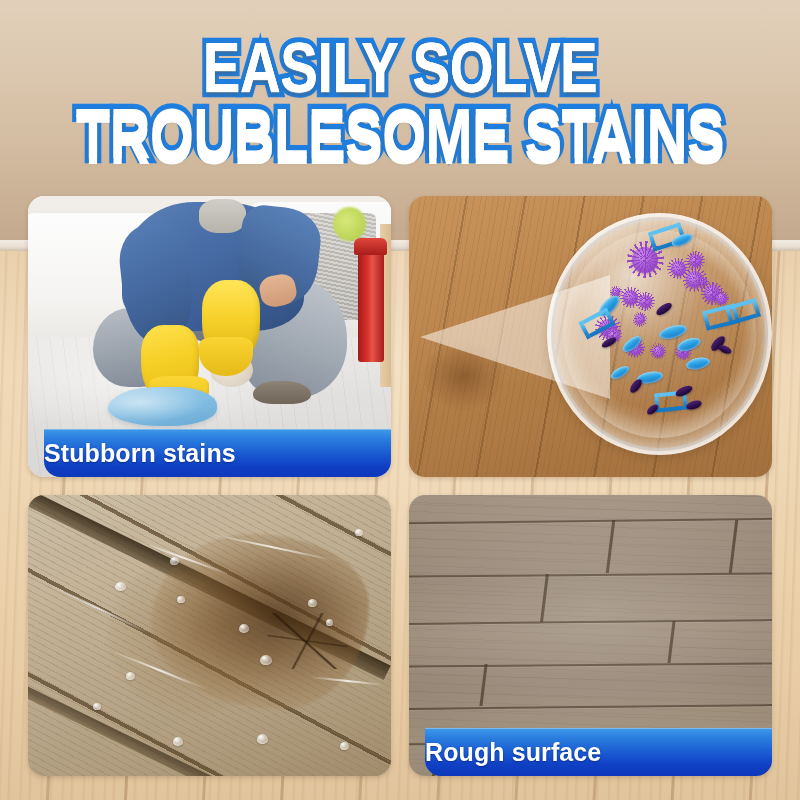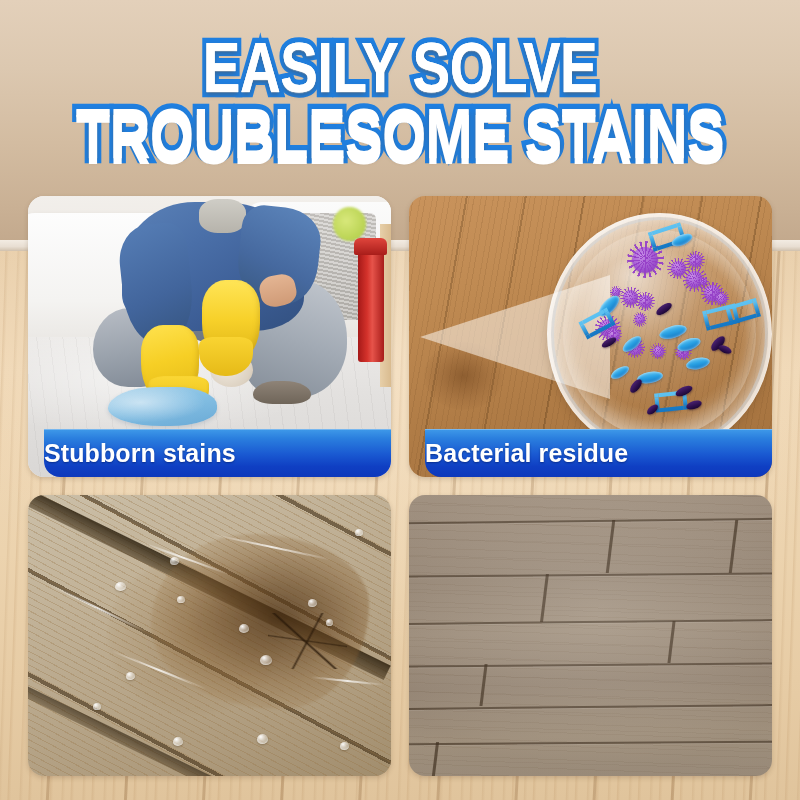--- a/index.html
+++ b/index.html
@@ -594,23 +594,20 @@
           <div class="baci" style="left:72%; top:52%; width:18px; height:9px; transform:rotate(-48deg);"></div>
           <div class="baci" style="left:76%; top:55%; width:14px; height:7px; transform:rotate(24deg);"></div>
           <div class="baci" style="left:36%; top:70%; width:16px; height:8px; transform:rotate(-52deg);"></div>
           <div class="baci" style="left:57%; top:72%; width:18px; height:8px; transform:rotate(-24deg);"></div>
           <div class="baci" style="left:62%; top:78%; width:16px; height:8px; transform:rotate(-18deg);"></div>
           <div class="baci" style="left:44%; top:80%; width:13px; height:7px; transform:rotate(-40deg);"></div>
 
           <div class="p2-lens-rim"></div>
         </div>
       </div>
-      <div class="caption">
-        <span class="caption-text">Bacterial residue</span>
-      </div>
     </div>
 
     <div class="panel">
       <div class="panel-photo">
         <div class="p3-base"></div>
         <div class="p3-seam"></div>
         <div class="p3-seam s2"></div>
         <div class="p3-wet2"></div>
         <div class="p3-wet"></div>
         <div class="p3-crack"></div>
@@ -651,16 +648,19 @@
         <div class="plank-joint" style="left:55%; top:9%;  height:19%;"></div>
         <div class="plank-joint" style="left:89%; top:9%;  height:19%;"></div>
         <div class="plank-joint" style="left:37%; top:28%; height:17%;"></div>
         <div class="plank-joint" style="left:20%; top:60%; height:15%;"></div>
         <div class="plank-joint" style="left:7%;  top:88%; height:12%;"></div>
         <div class="plank-joint" style="left:72%; top:45%; height:15%;"></div>
 
         <div class="p4-grain"></div>
         <div class="p4-wash"></div>
       </div>
+      <div class="caption">
+        <span class="caption-text">Rough surface</span>
+      </div>
     </div>
 
   </div>
 </div>
 
 </body></html>

